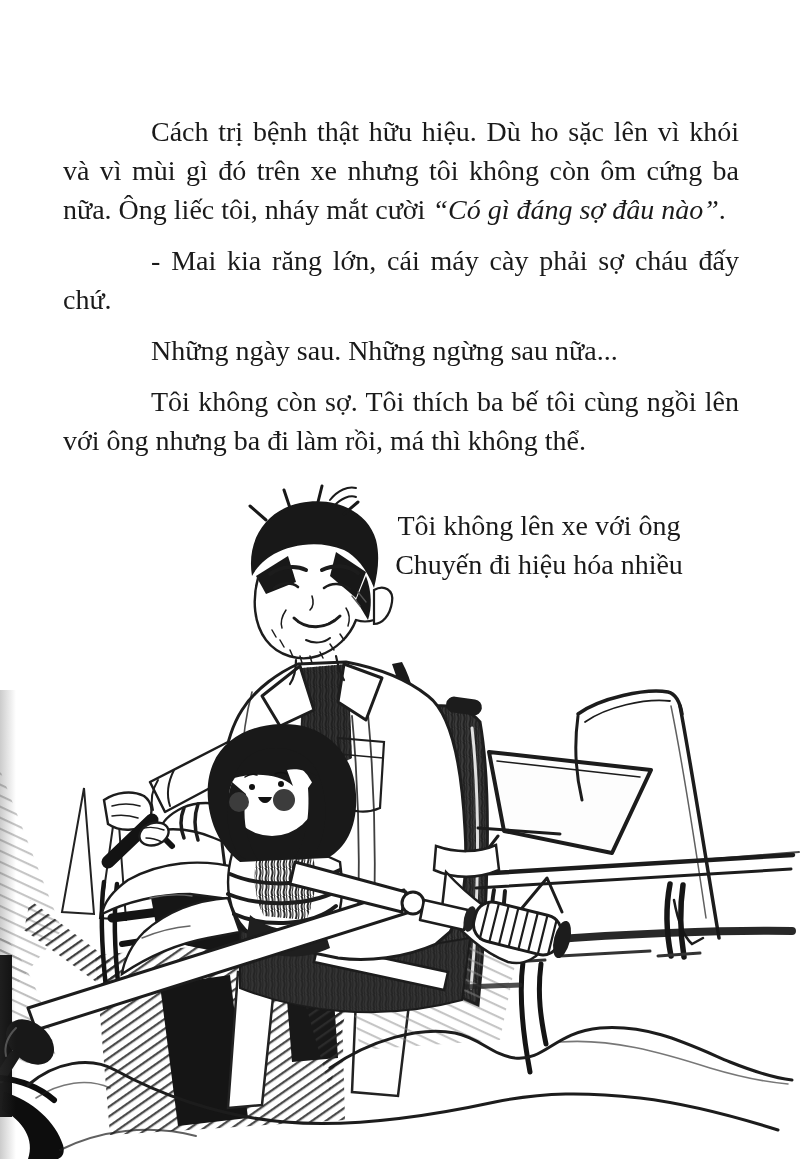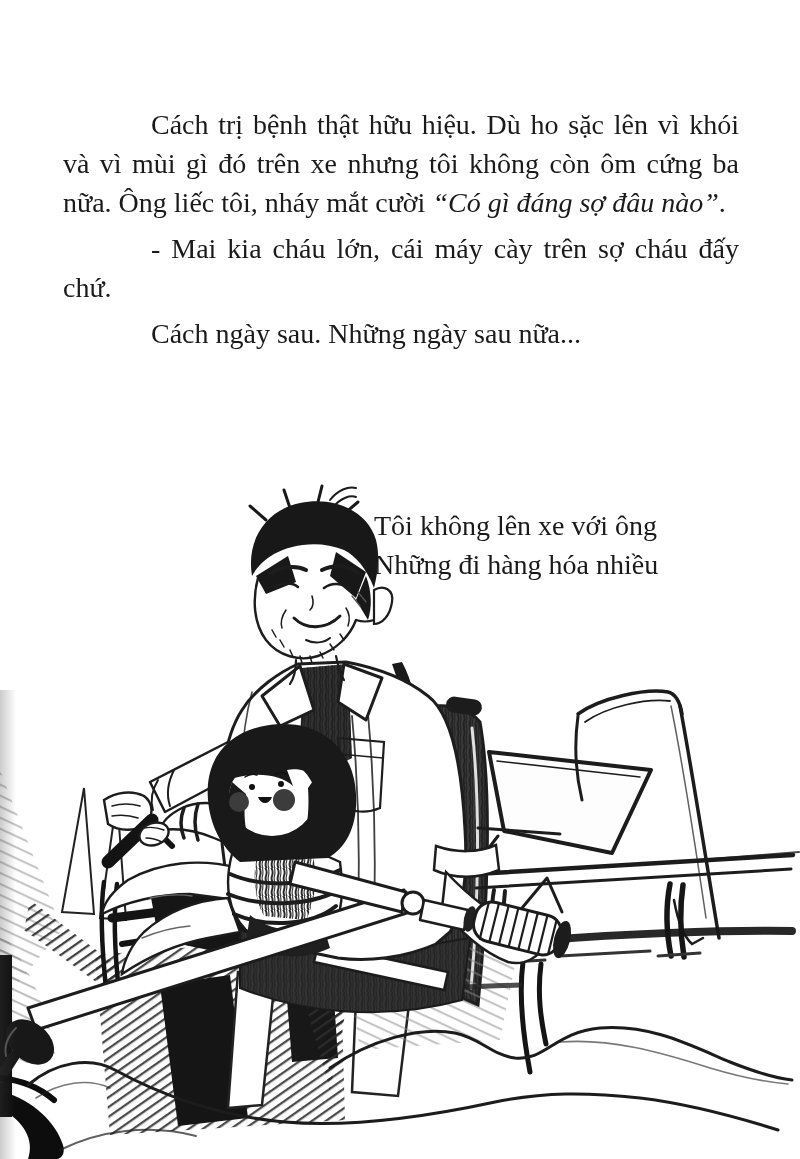--- a/index.html
+++ b/index.html
@@ -5,25 +5,25 @@
   html,body{margin:0;padding:0;background:#e8e8e8;}
   .page{
     position:relative;width:800px;height:1159px;background:#ffffff;
     overflow:hidden;font-family:"Liberation Serif","DejaVu Serif",serif;
     color:#1a1a1a;
   }
   .text-main{
     position:absolute;top:100px;left:63px;width:676px;
     font-size:28px;line-height:39px;text-align:justify;
   }
-  .text-main p{margin:5px 0 7px 0;text-indent:88px;}
+  .text-main p{margin:12px 0 7px 0;text-indent:88px;}
   .q{font-style:italic;}
   .text-wrap{
     position:absolute;top:506px;right:96px;width:330px;
-    font-size:28px;line-height:39px;text-align:left;white-space:nowrap;
+    font-size:28px;line-height:39px;text-align:center;white-space:nowrap;
   }
   .text-wrap .ln{display:block;}
   .illus{position:absolute;left:0;top:0;width:800px;height:1159px;}
   .illus path,.illus line{stroke-linecap:round;}
   .gutter{
     position:absolute;left:0;top:690px;width:16px;height:469px;
     background:linear-gradient(to right, rgba(70,70,70,0.28), rgba(255,255,255,0));
   }
 </style>
 </head>
@@ -214,22 +214,23 @@
       <path d="M28,1085 C55,1062 90,1056 115,1070 C155,1092 215,1116 285,1122 C355,1128 430,1116 495,1102 C545,1092 585,1092 640,1098 C690,1104 740,1118 778,1130" stroke-width="3"></path>
       <path d="M36,1098 C60,1082 88,1078 110,1088" stroke-width="1.6" opacity="0.6"></path>
       <path d="M60,1150 C100,1130 150,1124 196,1136" stroke-width="2" opacity="0.7"></path>
     </g>
   </svg>
 
   <div class="gutter"></div>
 
   <div class="text-main">
     <p><span>Cách trị bệnh thật hữu hiệu. Dù ho sặc lên vì khói và vì mùi gì đó trên xe nhưng tôi không còn ôm cứng ba nữa. Ông liếc tôi, nháy mắt cười </span><span class="q">“Có gì đáng sợ đâu nào”</span><span>.</span></p>
-    <p>- Mai kia cháu lớn, cái máy cày trên sợ cháu đấy chứ.</p>
-    <p>Cách ngày sau. Những ngày sau nữa...</p>
+    <p>- Mai kia răng lớn, cái máy cày phải sợ cháu đấy chứ.</p>
+    <p>Những ngày sau. Những ngừng sau nữa...</p>
+    <p>Tôi không còn sợ. Tôi thích ba bế tôi cùng ngồi lên với ông nhưng ba đi làm rồi, má thì không thể.</p>
   </div>
 
   <div class="text-wrap">
     <span class="ln">Tôi không lên xe với ông</span>
-    <span class="ln">Những đi hàng hóa nhiều</span>
+    <span class="ln">Chuyến đi hiệu hóa nhiều</span>
   </div>
 
 </div>
 
 </body></html>

